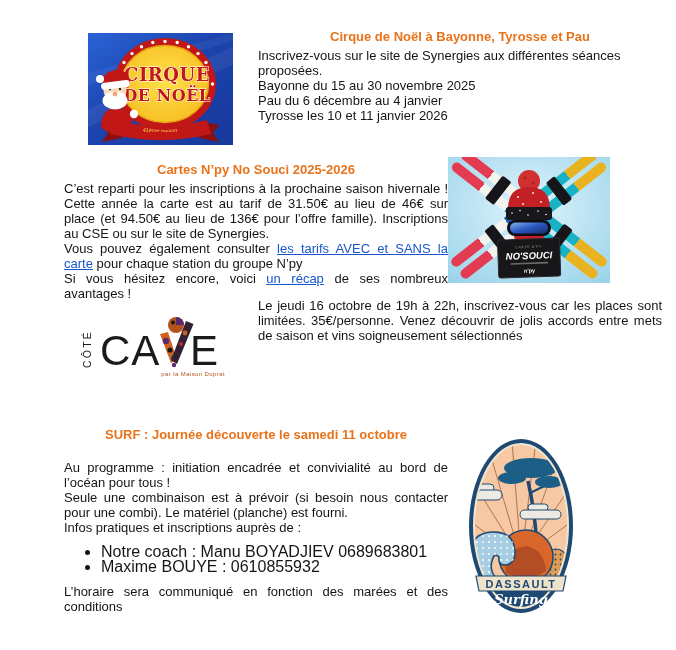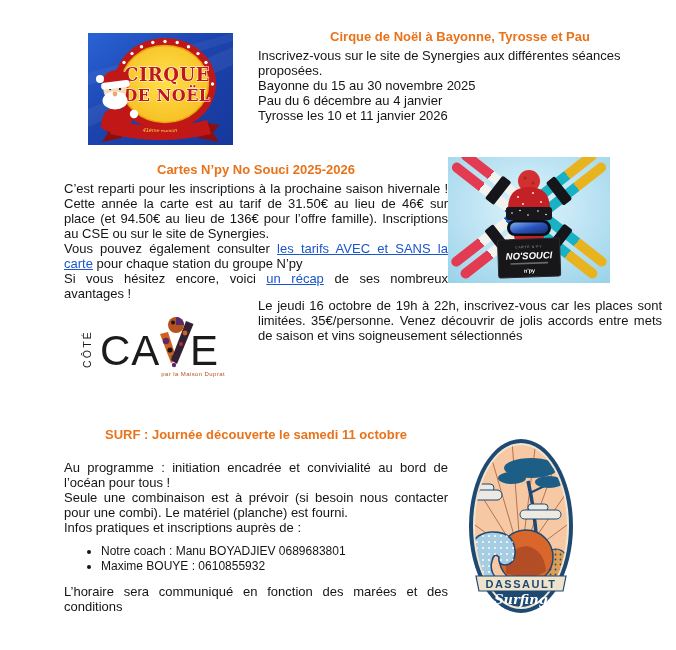--- a/index.html
+++ b/index.html
@@ -29,21 +29,21 @@
   .img-cave       { position:absolute; left:78px;  top:308px; width:150px; height:72px; }
   .sec-cave-text  { left:258px; top:298px; width:404px; }
   .ascdb {
     position:absolute; left:0; top:387px; width:100%;
     text-align:center; font-size:18px; font-weight:bold; font-style:italic;
     color:#111111;
   }
   .sec-surf { left:64px; top:426px; width:384px; }
   .sec-surf .sec-title { margin-bottom:17px; }
   .sec-surf ul { margin:9px 0 10px 0; padding-left:37px; list-style:disc; }
-  .sec-surf li { font-size:12px; line-height:15px; }
+  .sec-surf li { font-size:16px; line-height:15px; }
   .img-dassault { position:absolute; left:468px; top:437px; width:106px; height:178px; }
 </style>
 </head>
 <body>
 
 <div class="page">
 
   <svg class="img-cirque" viewBox="0 0 145 112">
     <defs>
       <linearGradient id="cirqbg" x1="0" y1="0" x2="1" y2="1">

